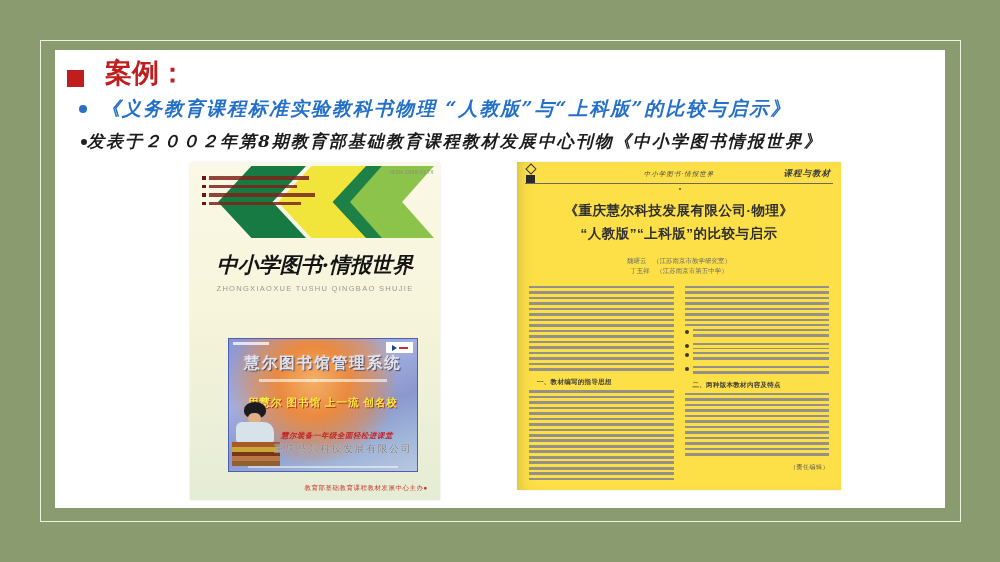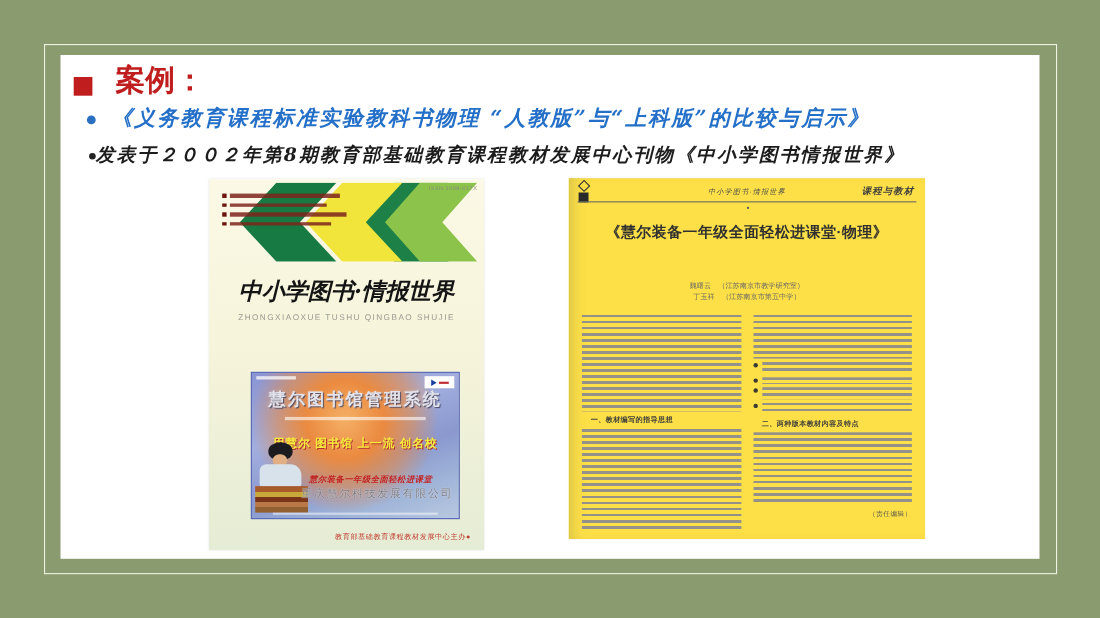--- a/index.html
+++ b/index.html
@@ -184,21 +184,22 @@
     <div class="page">
       <div class="pg-logo">
         <div class="pg-logo-top"></div>
         <div class="pg-logo-body"></div>
       </div>
       <div class="pg-h-center">中小学图书·情报世界</div>
       <div class="pg-h-right">课程与教材</div>
       <div class="pg-rule"></div>
       <div class="pg-dot"></div>
 
-      <div class="art-title1">《慧尔装备一年级全面轻松进课堂·物理》</div>
+      <div class="art-title1">《重庆慧尔科技发展有限公司·物理》</div>
+      <div class="art-title2">“人教版”“上科版”的比较与启示</div>
 
       <div class="authors">
         <div>魏曙云　（江苏南京市教学研究室）</div>
         <div>丁玉祥　（江苏南京市第五中学）</div>
       </div>
 
       <div class="pg-cols">
         <div class="col">
           <div class="tl" style="height:88px"></div>
           <div class="sec">一、教材编写的指导思想</div>

